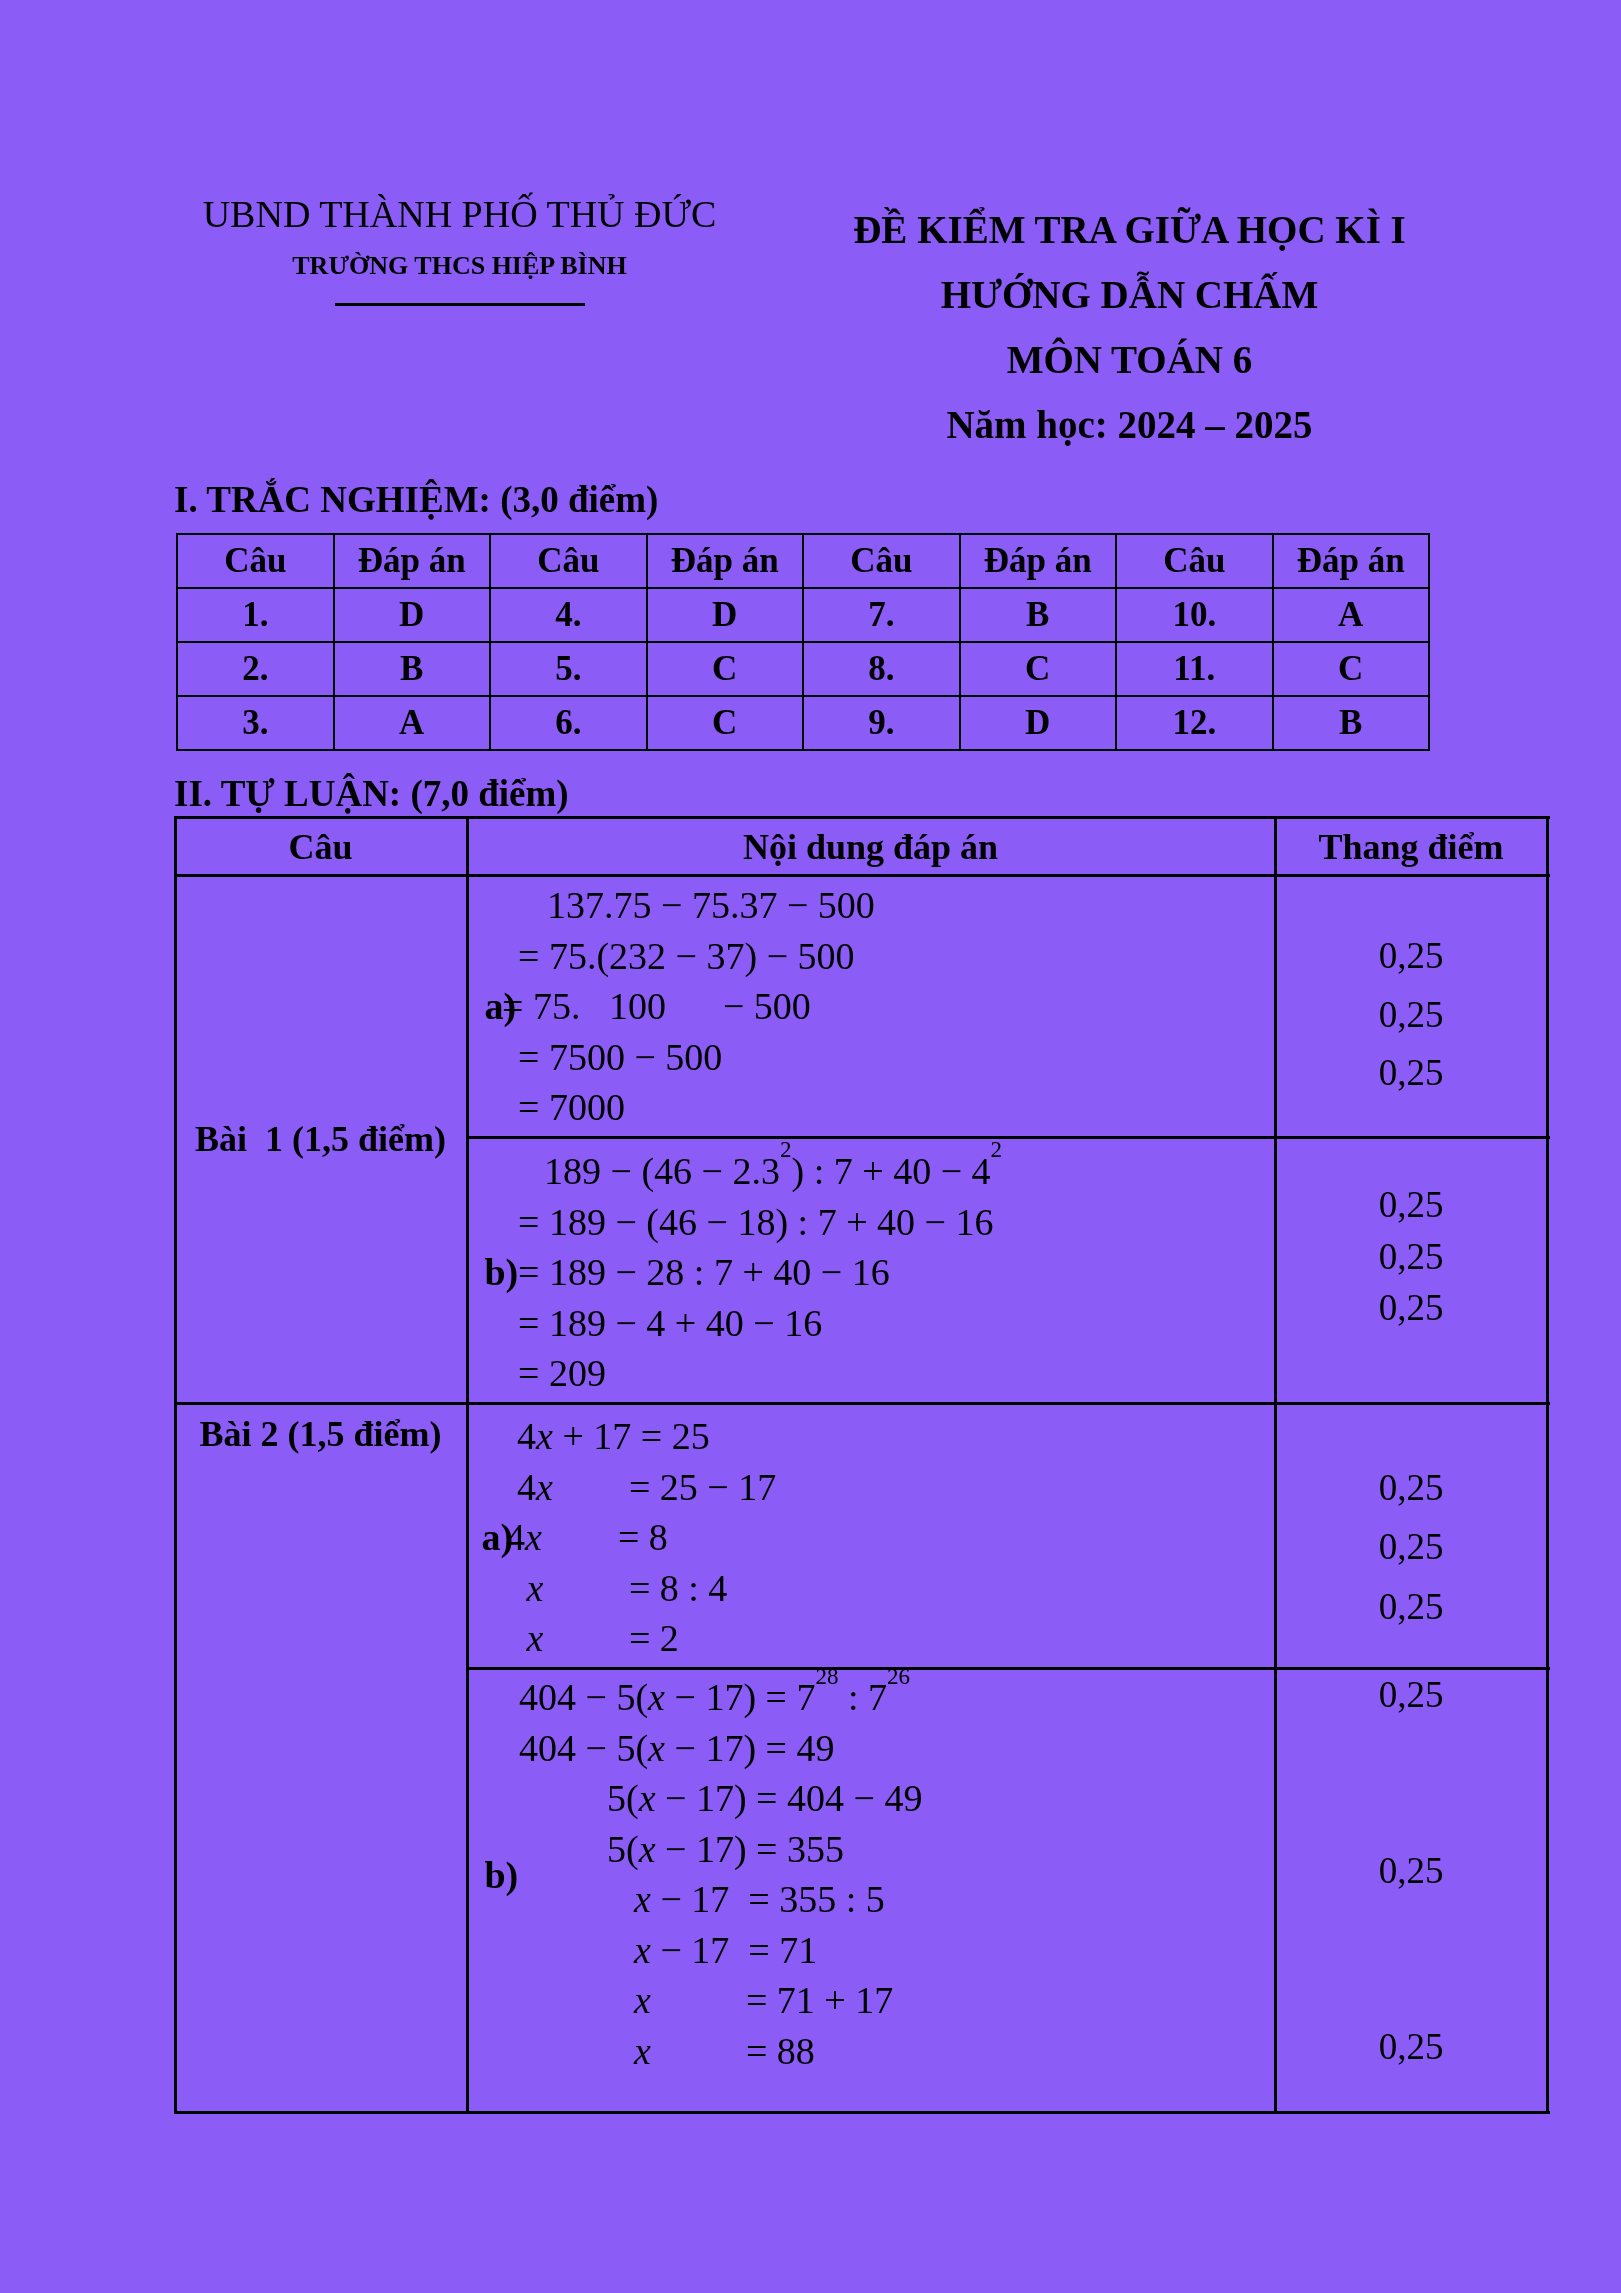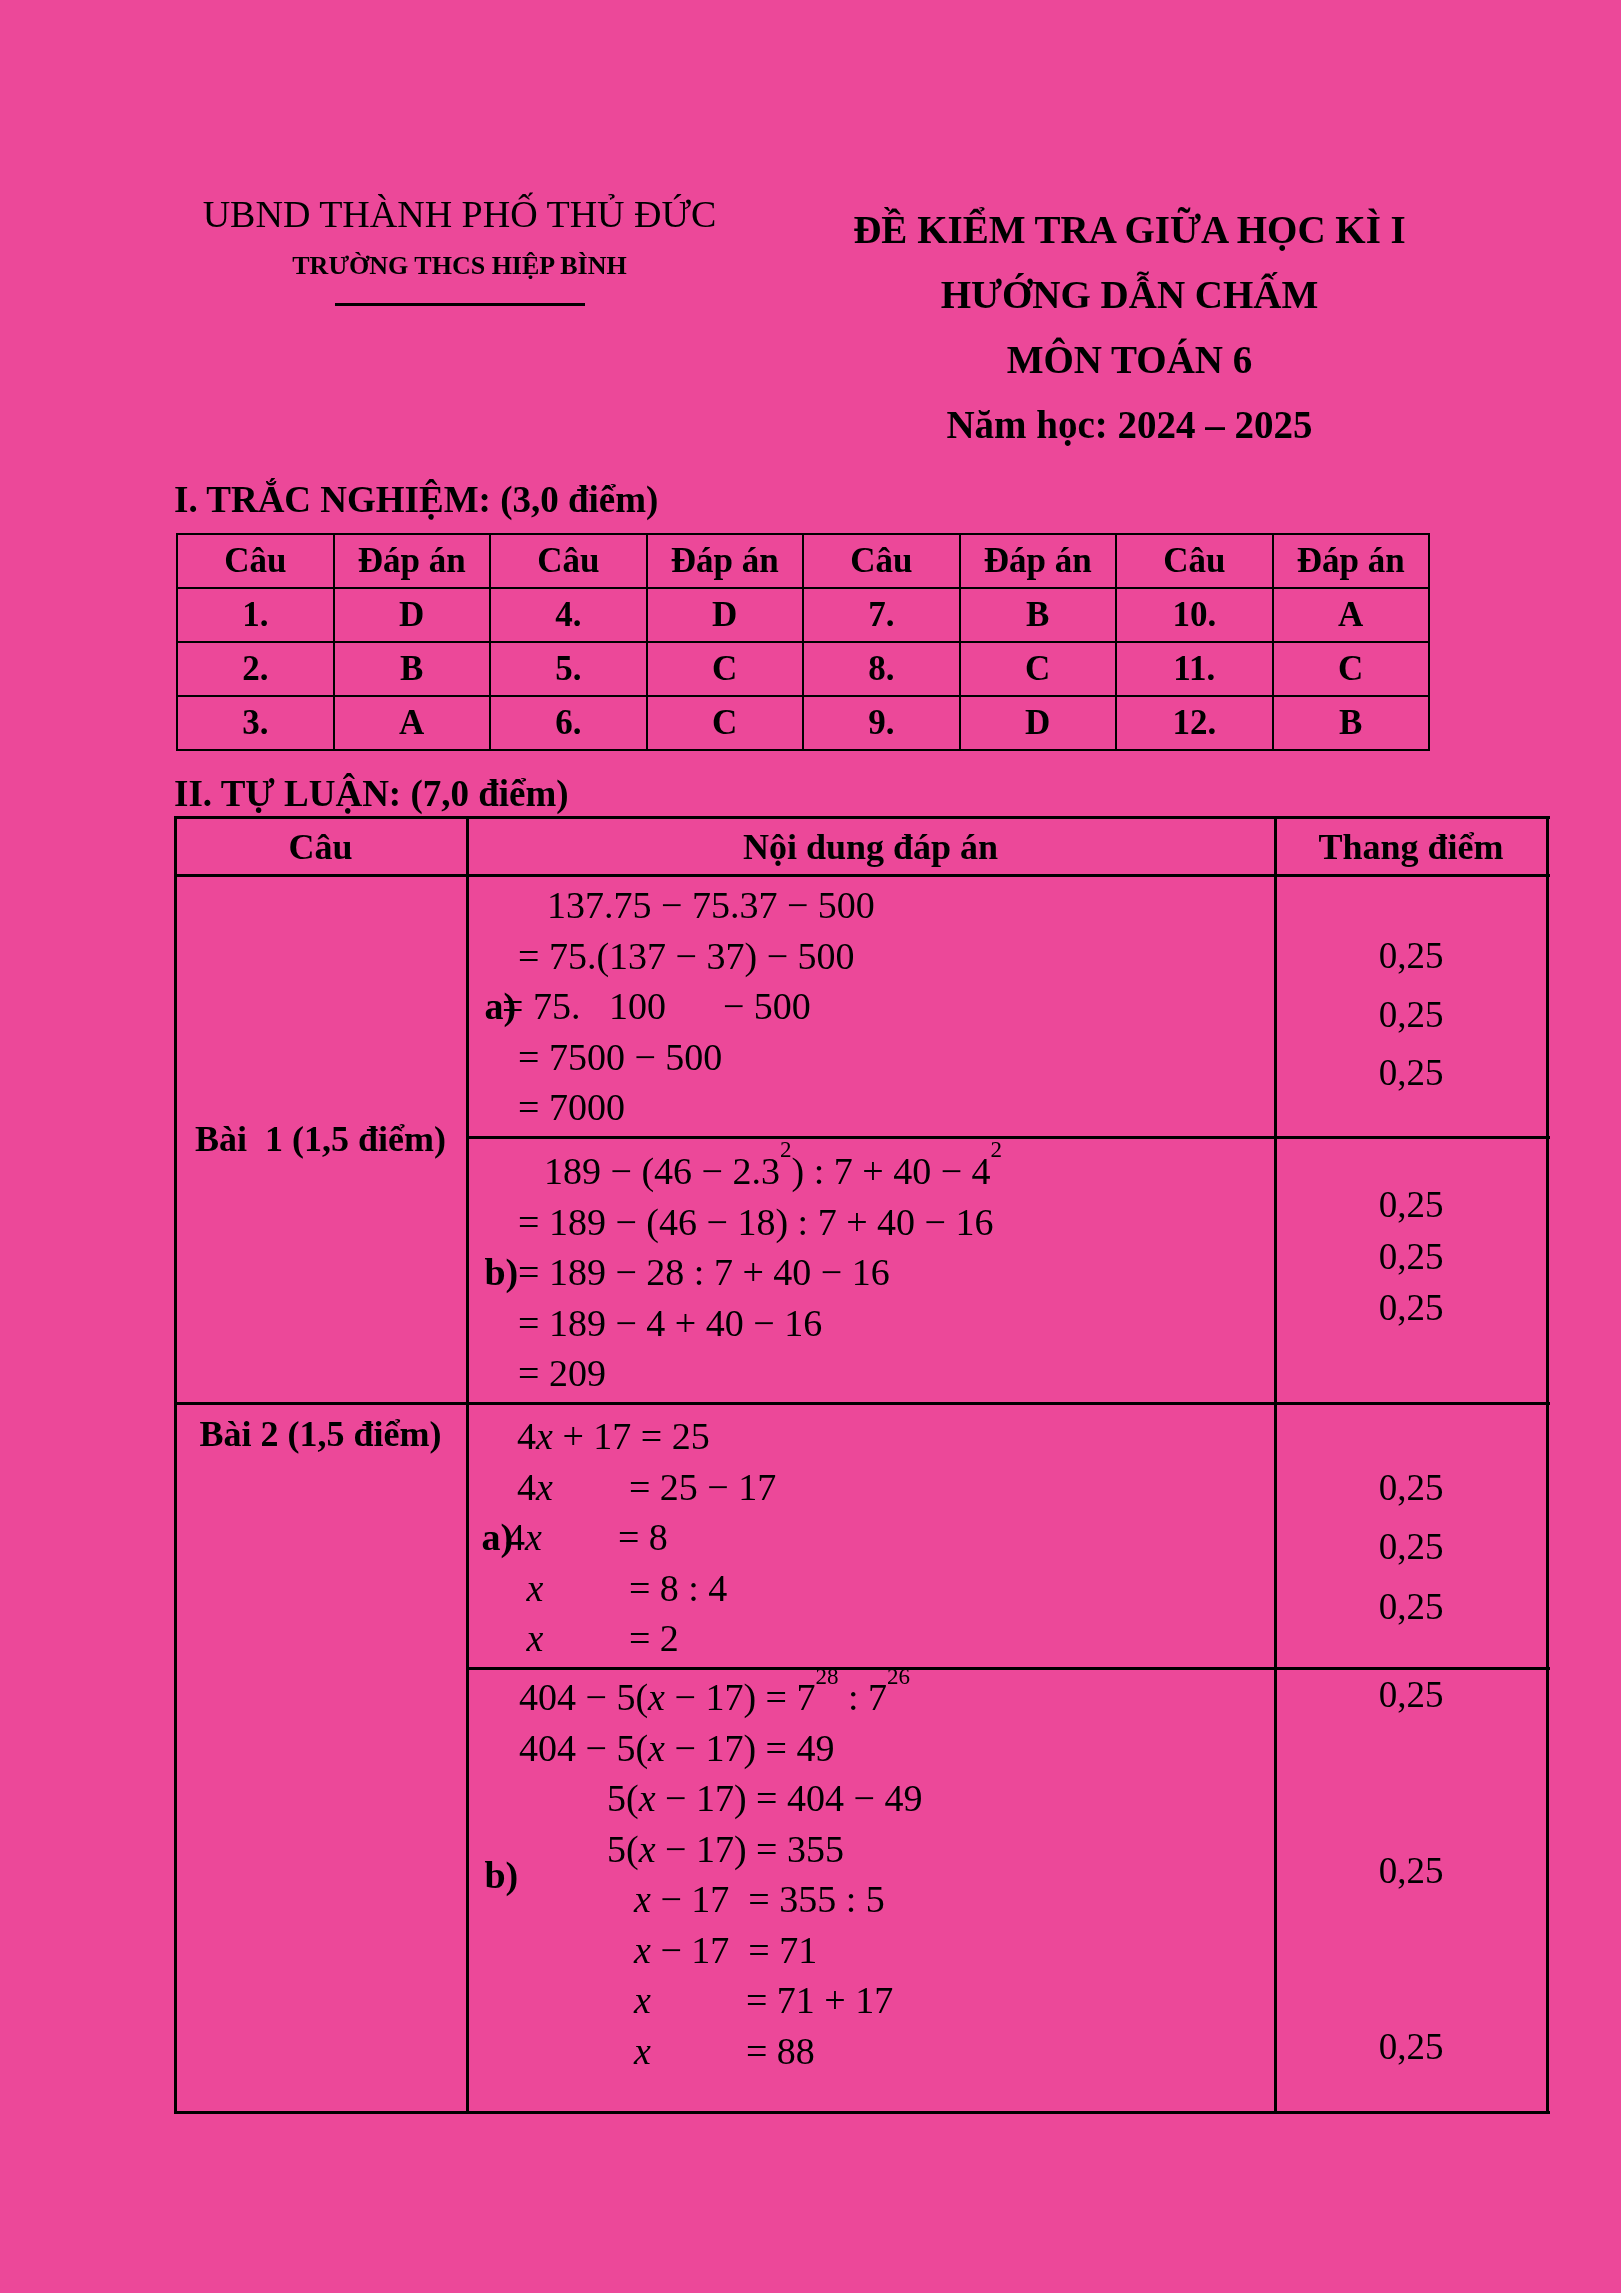--- a/index.html
+++ b/index.html
@@ -1,16 +1,16 @@
 <!DOCTYPE html>
 <html style="font-size:14.7px"><head>
 <meta charset="utf-8">
 <style>
   html,body{margin:0;padding:0;background:#888;}
-  #page{position:relative;width:1622px;height:2294px;background:#ec4899;color:#000;
+  #page{position:relative;width:1622px;height:2294px;background:#8b5cf6;color:#000;
         font-family:"Liberation Serif","DejaVu Serif",serif;overflow:hidden;}
 
   
   #hdr-left{position:absolute;left:138px;top:191px;width:643px;text-align:center;}
   #hdr-left .hl1{font-size:38px;line-height:46px;}
   #hdr-left .hl2{font-size:26px;line-height:46px;font-weight:bold;margin-top:5.5px;}
   #hdr-left .rule{width:250px;height:2.8px;background:#000;margin:14.7px auto 0;}
   #hdr-right{position:absolute;left:808px;top:197px;width:643px;text-align:center;
              font-weight:bold;font-size:39px;line-height:65px;}
 
@@ -189,21 +189,21 @@
 
   <div id="hd-cau" class="thcell">Câu</div>
   <div id="hd-noidung" class="thcell">Nội dung đáp án</div>
   <div id="hd-thang" class="thcell">Thang điểm</div>
 
   <div id="lbl-bai1" class="bai-label">Bài  1 (1,5 điểm)</div>
   <div id="lbl-bai2" class="bai-label">Bài 2 (1,5 điểm)</div>
 
   <div id="c-b1a" class="eqcell">
       <div class="eq">137.75 − 75.37 − 500</div>
-      <div class="eq">= 75.(137 − 37) − 500</div>
+      <div class="eq">= 75.(232 − 37) − 500</div>
       <div class="eq">= 75.   100      − 500</div>
       <div class="eq">= 7500 − 500</div>
       <div class="eq">= 7000</div>
       <b class="sublabel">a)</b>
     </div>
   <div id="c-b1b" class="eqcell">
       <div class="eq">189 − (46 − 2.3<sup>2</sup>) : 7 + 40 − 4<sup>2</sup></div>
       <div class="eq">= 189 − (46 − 18) : 7 + 40 − 16</div>
       <div class="eq">= 189 − 28 : 7 + 40 − 16</div>
       <div class="eq">= 189 − 4 + 40 − 16</div>

